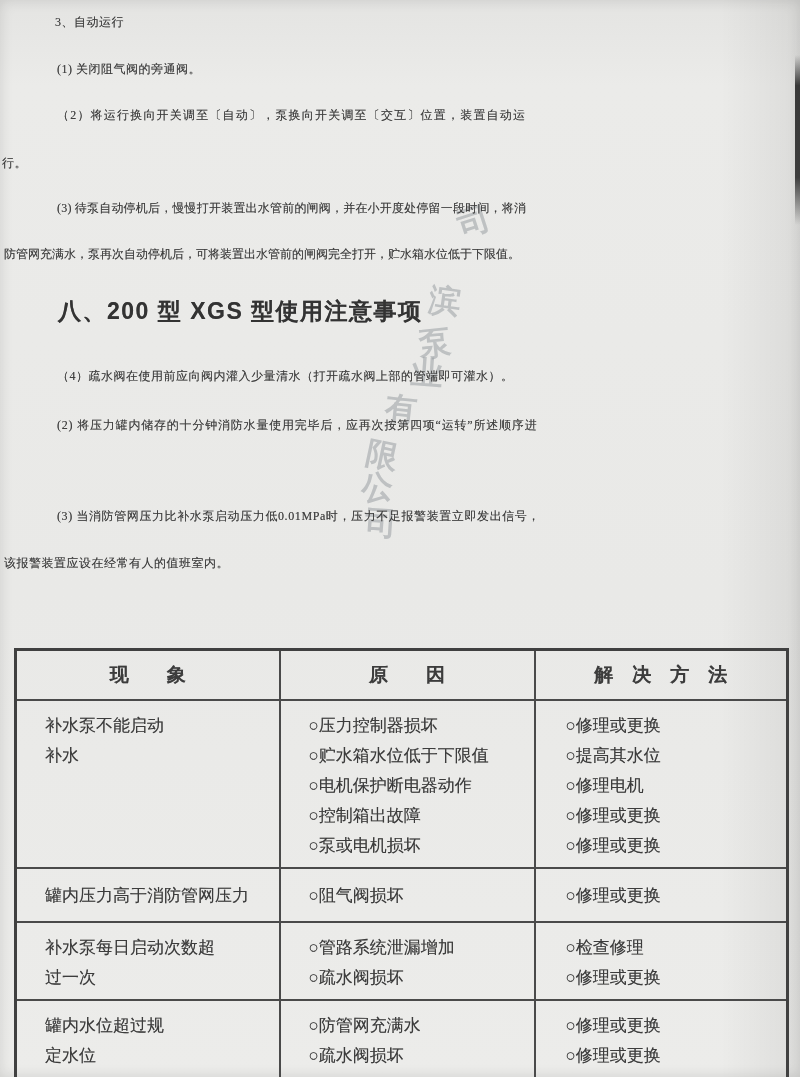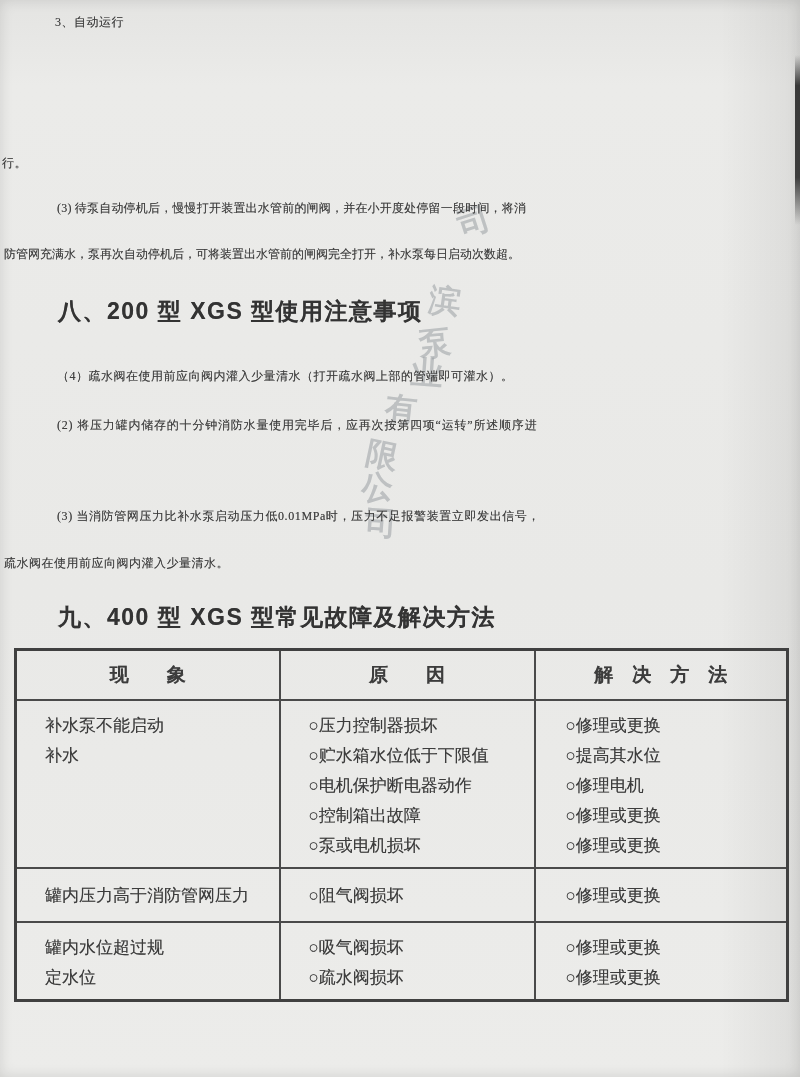--- a/index.html
+++ b/index.html
@@ -89,29 +89,30 @@
       <span class="wm-char" style="left: 429px; top: 280px; transform: rotate(8deg);">滨</span>
       <span class="wm-char" style="left: 419px; top: 322px; transform: rotate(-6deg);">泵</span>
       <span class="wm-char" style="left: 411px; top: 352px; transform: rotate(4deg);">业</span>
       <span class="wm-char" style="left: 385px; top: 388px; transform: rotate(6deg);">有</span>
       <span class="wm-char" style="left: 366px; top: 434px; transform: rotate(12deg);">限</span>
       <span class="wm-char" style="left: 361px; top: 466px; transform: rotate(-8deg);">公</span>
       <span class="wm-char" style="left: 365px; top: 502px; transform: rotate(4deg);">司</span>
     </div>
 
   <div class="ln ln0">3、自动运行</div>
+  <div class="ln ln1">(1) 关闭阻气阀的旁通阀。</div>
+  <div class="ln ln2">（2）将运行换向开关调至〔自动〕，泵换向开关调至〔交互〕位置，装置自动运</div>
   <div class="ln ln3">行。</div>
   <div class="ln ln4">(3) 待泵自动停机后，慢慢打开装置出水管前的闸阀，并在小开度处停留一段时间，将消</div>
-  <div class="ln ln5">防管网充满水，泵再次自动停机后，可将装置出水管前的闸阀完全打开，补水泵每日启动次数超。</div>
+  <div class="ln ln5">防管网充满水，泵再次自动停机后，可将装置出水管前的闸阀完全打开，贮水箱水位低于下限值。</div>
   <div class="ln ln6 heading">八、200 型 XGS 型使用注意事项</div>
   <div class="ln ln7">（4）疏水阀在使用前应向阀内灌入少量清水（打开疏水阀上部的管端即可灌水）。</div>
   <div class="ln ln8">(2) 将压力罐内储存的十分钟消防水量使用完毕后，应再次按第四项“运转”所述顺序进</div>
   <div class="ln ln10">(3) 当消防管网压力比补水泵启动压力低0.01MPa时，压力不足报警装置立即发出信号，</div>
-  <div class="ln ln11">疏水阀在使用前应向阀内灌入少量清水。</div>
-  <div class="ln ln12 heading">九、400 型 XGS 型常见故障及解决方法</div>
+  <div class="ln ln11">该报警装置应设在经常有人的值班室内。</div>
 
   <table class="fault-table">
     <colgroup>
       <col style="width:264px">
       <col style="width:255px">
       <col style="width:253px">
     </colgroup>
     <thead>
       <tr>
         <th>现　　象</th>
@@ -133,23 +134,31 @@
 ○修理电机
 ○修理或更换
 ○修理或更换</td>
         </tr>
         <tr>
           <td>罐内压力高于消防管网压力</td>
           <td>○阻气阀损坏</td>
           <td>○修理或更换</td>
         </tr>
         <tr>
+          <td>补水泵每日启动次数超
+过一次</td>
+          <td>○管路系统泄漏增加
+○疏水阀损坏</td>
+          <td>○检查修理
+○修理或更换</td>
+        </tr>
+        <tr>
           <td>罐内水位超过规
 定水位</td>
-          <td>○吸气阀损坏
+          <td>○防管网充满水
 ○疏水阀损坏</td>
           <td>○修理或更换
 ○修理或更换</td>
         </tr>
       </tbody>
   </table>
 
   <div class="scan-streak"></div>
 
 </div>

